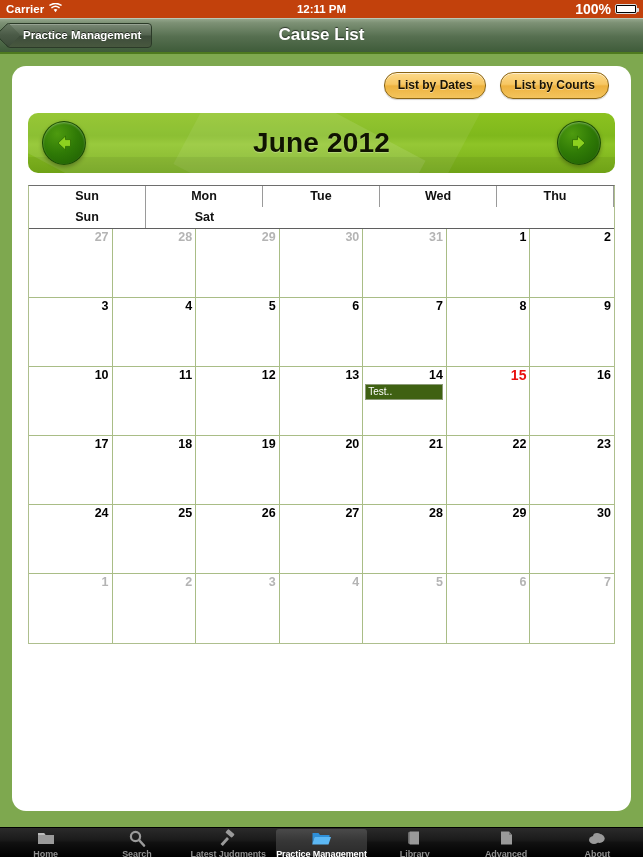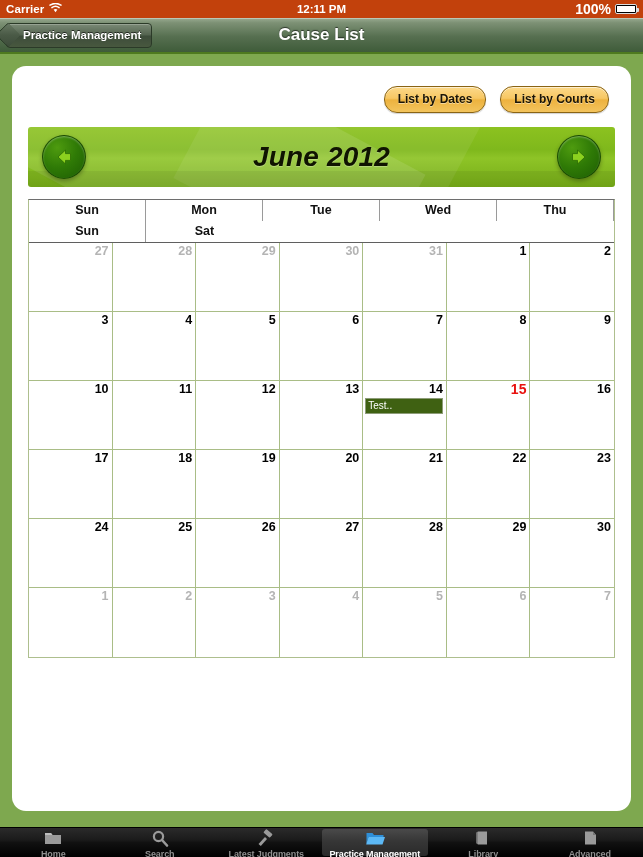--- a/index.html
+++ b/index.html
@@ -131,21 +131,21 @@
     background: #fff;
     border-radius: 14px;
     overflow: hidden;
   }
 
   
   .toolbar {
     display: flex;
     justify-content: flex-end;
     gap: 14px;
-    padding: 20px 22px 0 0;
+    padding: 6px 22px 0 0;
   }
   .pill-button {
     background: linear-gradient(to bottom, #fcd98a 0%, #f7c763 45%, #edb23f 52%, #f3c45d 100%);
     border: 1px solid #8a6414;
     border-radius: 13px;
     color: #1a1405;
     font-size: 12px;
     font-weight: bold;
     padding: 5px 13px 6px 13px;
     text-shadow: 0 1px 0 rgba(255,255,255,0.45);
@@ -157,22 +157,21 @@
   
   .month-banner {
     position: relative;
     margin: 14px 16px 0 16px;
     height: 60px;
     background: linear-gradient(to bottom, #8cc220 0%, #7fb81c 38%, #8ec427 52%, #76ac18 100%);
     overflow: hidden;
     display: flex;
     align-items: center;
     justify-content: center;
-    border-radius: 3px;
-    font-style: italic;
+    border-radius: 10px;
   }
   .month-banner .sheen-a,
   .month-banner .sheen-b,
   .month-banner .sheen-c {
     position: absolute;
     pointer-events: none;
   }
   .month-banner .sheen-a {
     left: -10%; top: -110%;
     width: 75%; height: 300%;
@@ -587,13 +586,23 @@
     </div>
     <div class="tab-item">
       <span class="tab-icon">
         <svg width="22" height="20" viewBox="0 0 22 20">
           <path d="M6 3.5 L14 3.5 L17 7 L17 16.5 L6 16.5 Z" fill="#9a9a9a"></path>
           <path d="M14 3.5 L14 7 L17 7 Z" fill="#767676"></path>
         </svg>
       </span>
       <span class="tab-label">Advanced</span>
     </div>
+    <div class="tab-item">
+      <span class="tab-icon">
+        <svg width="22" height="20" viewBox="0 0 22 20">
+          <ellipse cx="8" cy="12" rx="5" ry="4" fill="#9a9a9a"></ellipse>
+          <ellipse cx="13.5" cy="10.5" rx="5.2" ry="4.4" fill="#9a9a9a"></ellipse>
+          <ellipse cx="11" cy="8.5" rx="4" ry="3.4" fill="#9a9a9a"></ellipse>
+        </svg>
+      </span>
+      <span class="tab-label">About</span>
+    </div>
   </div>
 
 </body></html>

